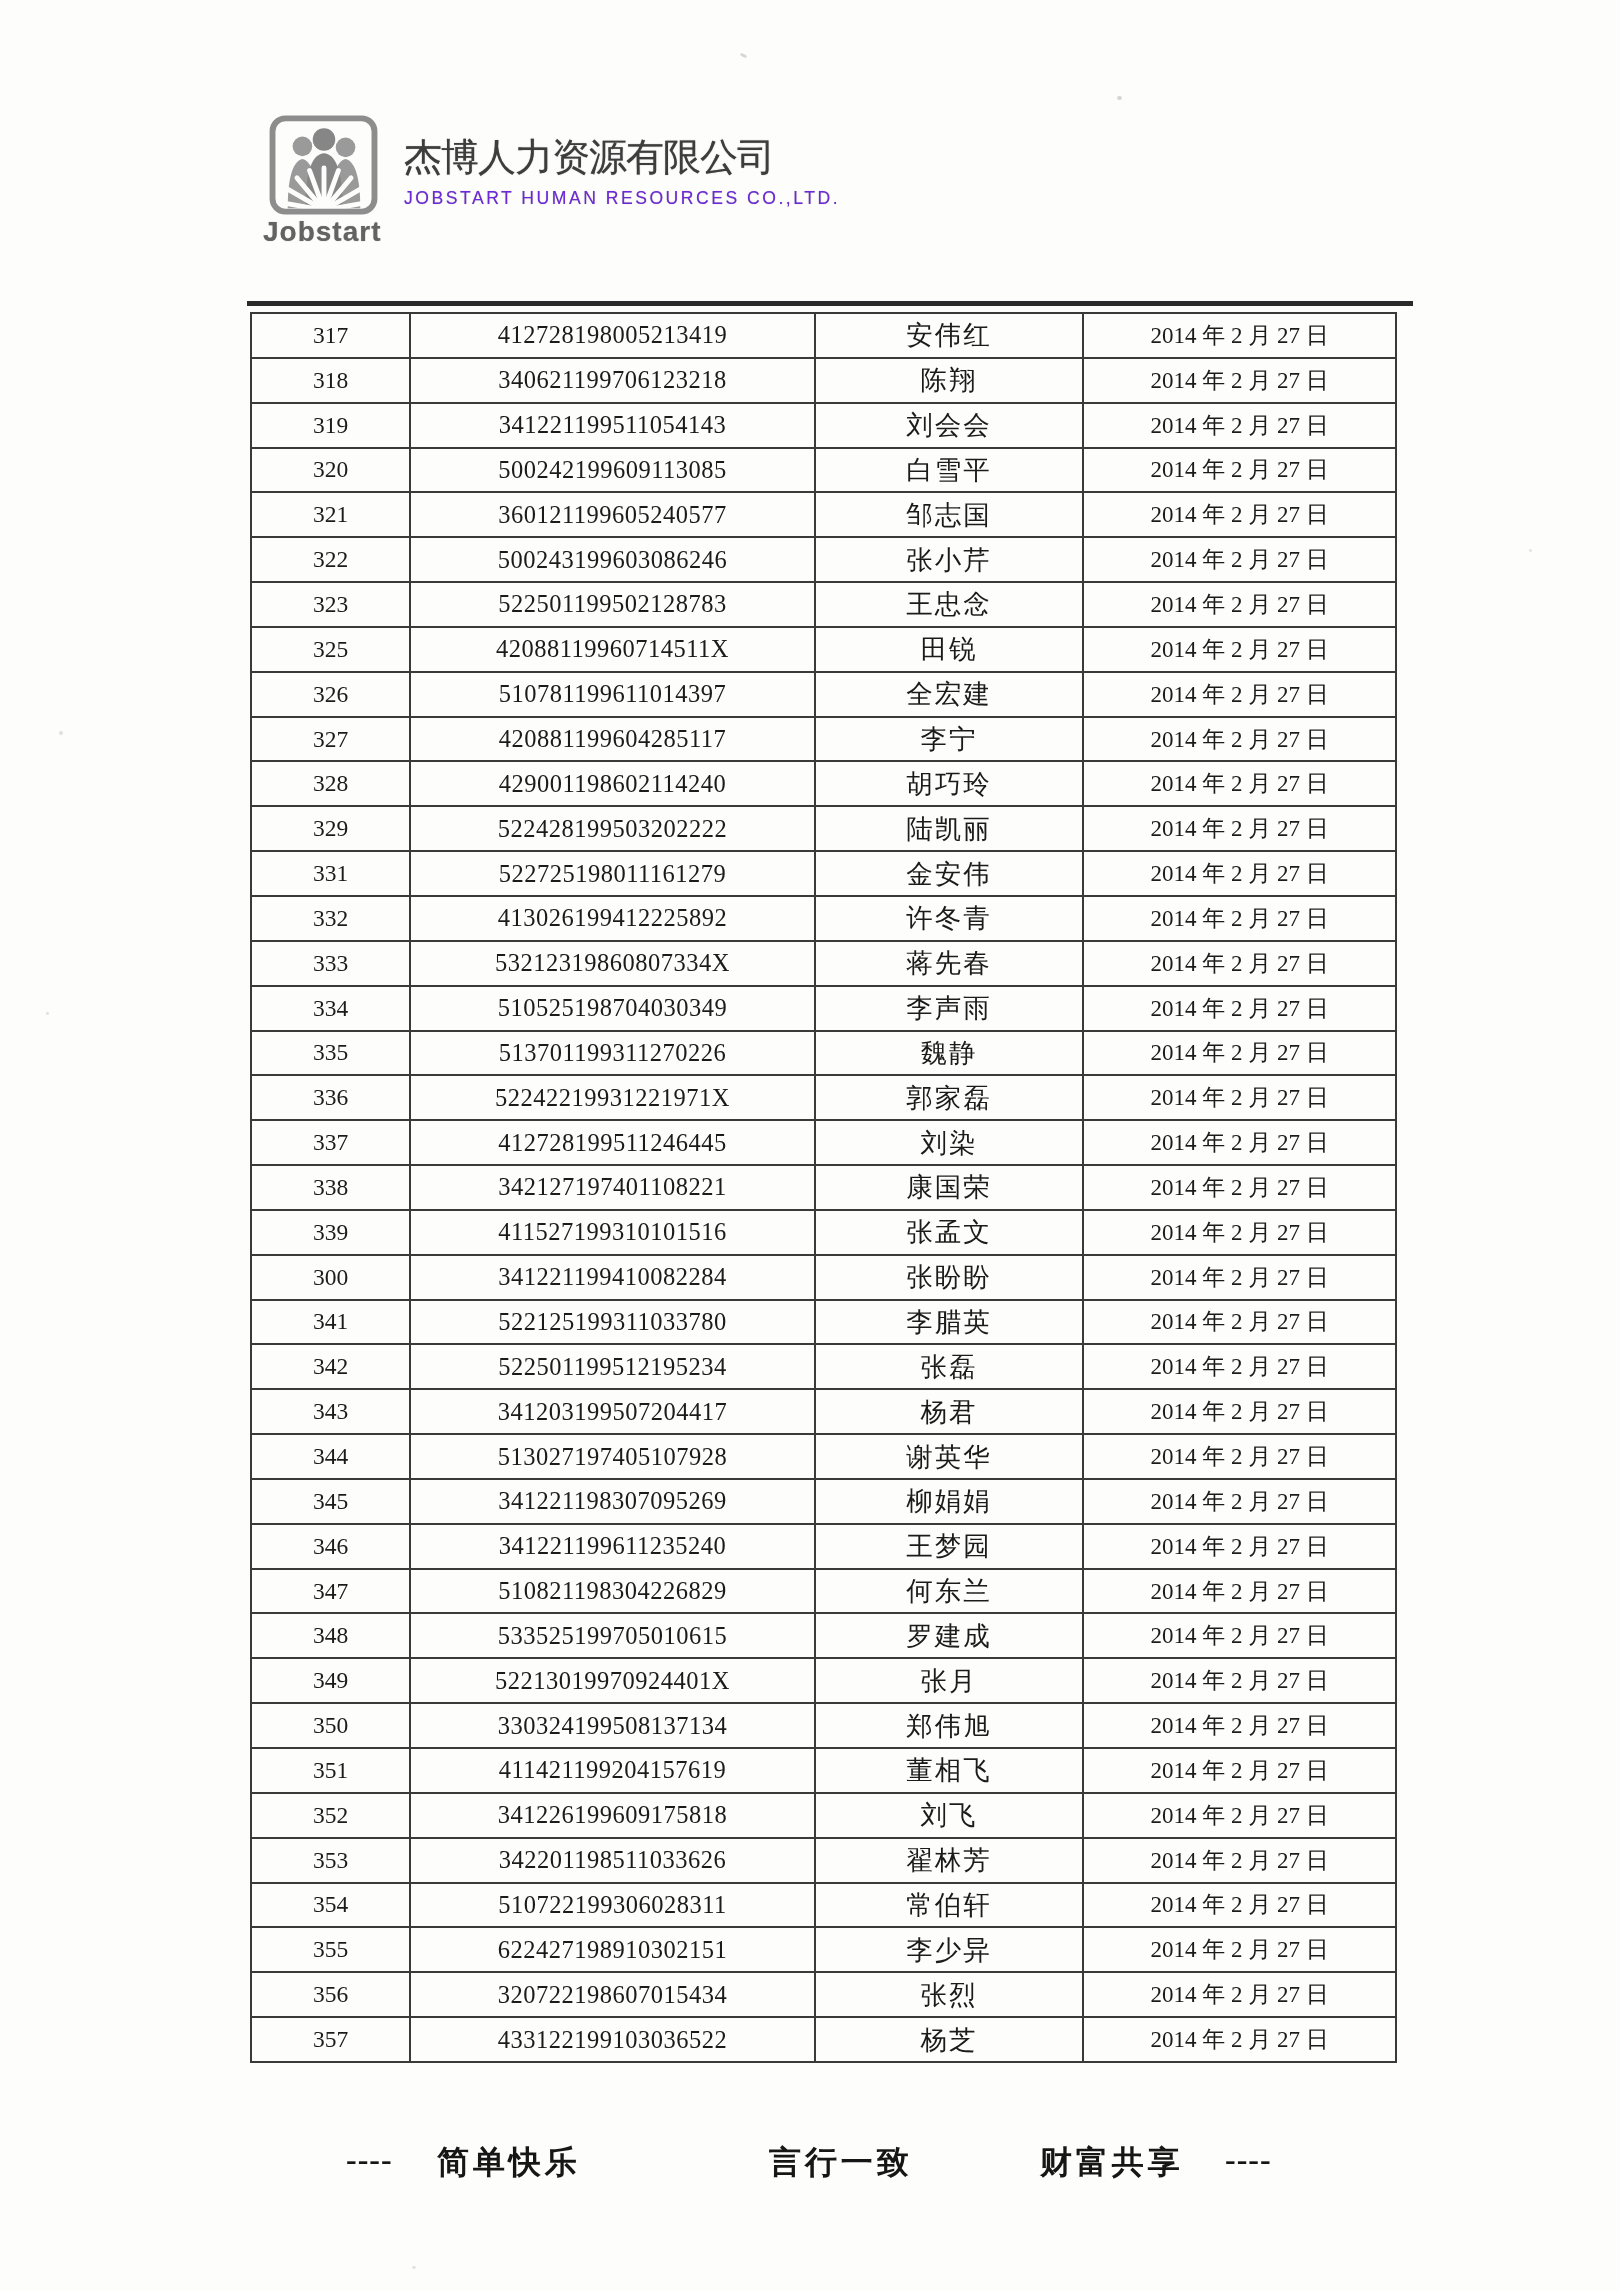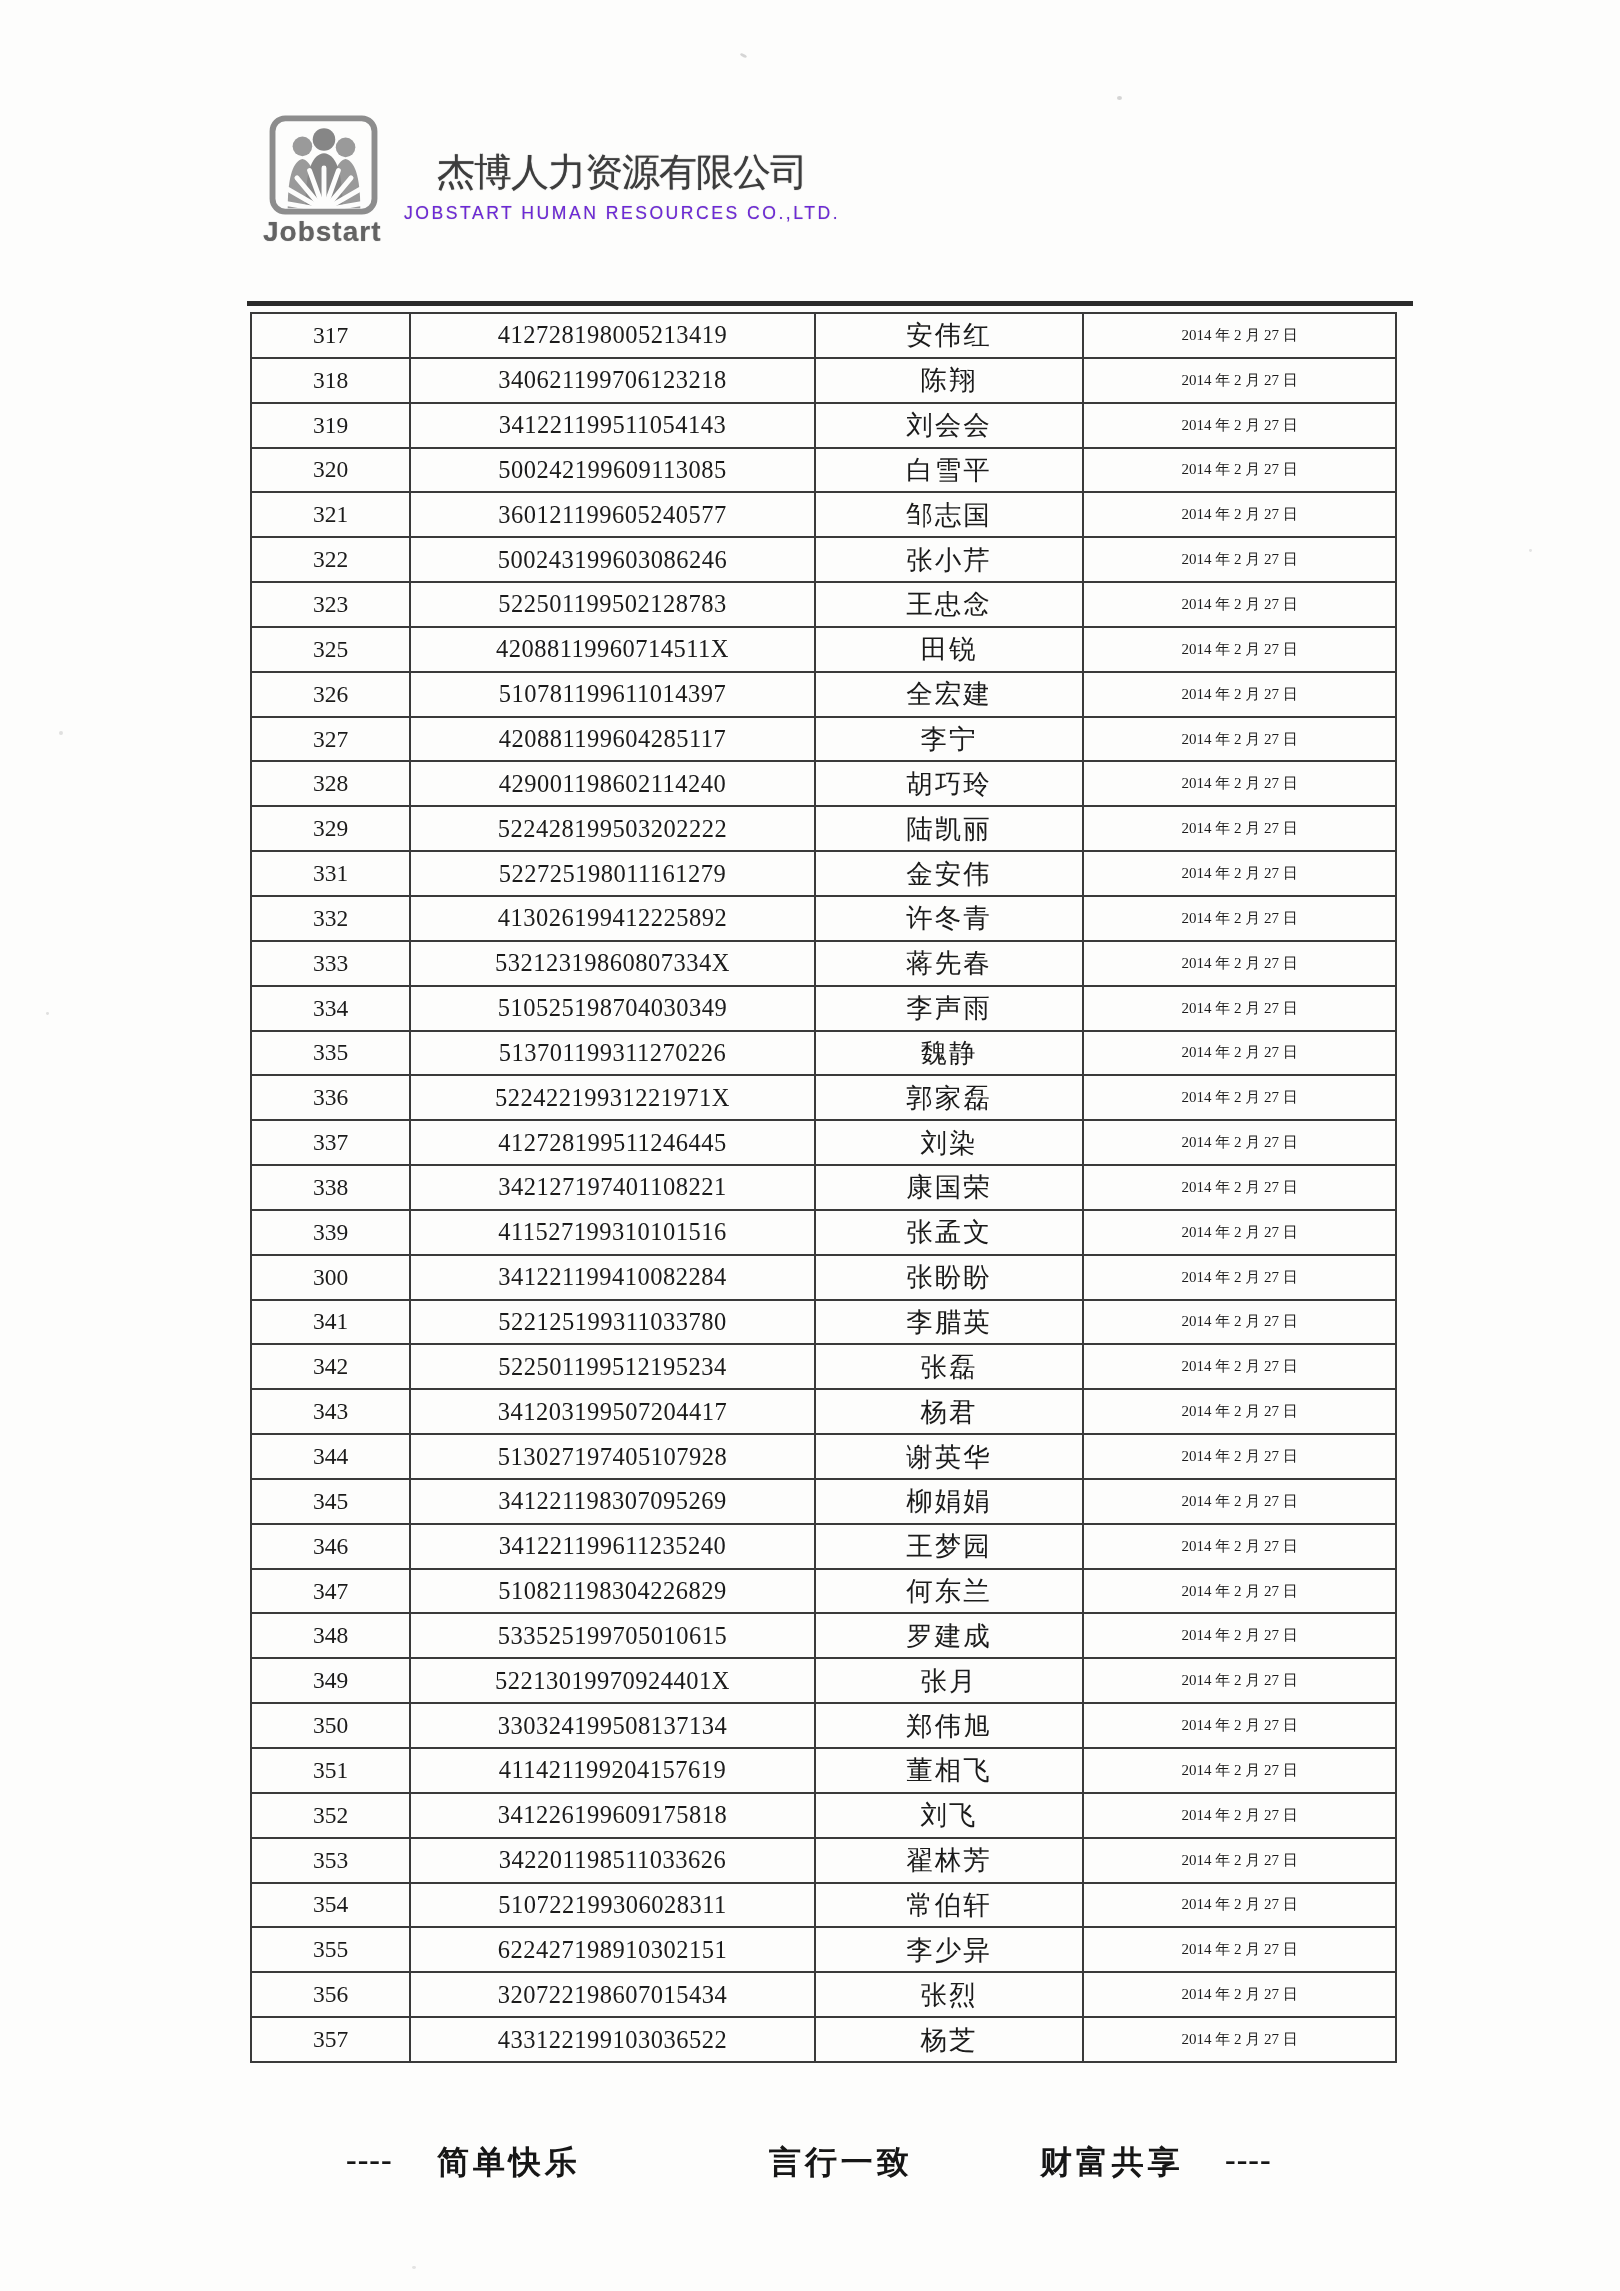--- a/index.html
+++ b/index.html
@@ -11,21 +11,21 @@
     overflow:hidden;
   }
   
   .logo-box{position:absolute;left:269px;top:115px;width:109px;height:100px;}
   .logo-word{
     position:absolute;left:263px;top:216px;width:127px;
     font-family:"Liberation Sans","DejaVu Sans",sans-serif;
     font-weight:bold;font-size:28px;color:#636363;
     letter-spacing:1px;text-shadow:0 0 1px #9a9a9a;
   }
-  .company{position:absolute;left:404px;top:147px;text-align:center;}
+  .company{position:absolute;left:404px;top:132px;}
   .company-zh{
     font-family:"Liberation Sans","DejaVu Sans",sans-serif;
     font-size:38px;color:#3d3d3d;letter-spacing:-1px;
     text-shadow:0 0 1px #777;
     white-space:nowrap;
   }
   .company-en{
     margin-top:4.9px;
     font-family:"Liberation Sans","DejaVu Sans",sans-serif;
     font-size:17.6px;color:#6d28d9;letter-spacing:2.5px;
@@ -44,21 +44,21 @@
   }
   table.roster td{
     border:2px solid #3a3a3a;
     text-align:center;vertical-align:middle;
     padding:0;color:#1b1b1b;
     white-space:nowrap;overflow:hidden;
   }
   td.c-no{font-size:23.5px;}
   td.c-id{font-size:24.5px;letter-spacing:0.5px;margin-left:36px;}
   td.c-name{font-size:26.5px;letter-spacing:2px;}
-  td.c-date{font-size:15px;}
+  td.c-date{font-size:23px;}
   
   .footer-item{
     position:absolute;top:2141px;
     font-size:32px;font-weight:bold;color:#161616;
     letter-spacing:3.9px;white-space:nowrap;
   }
   .f0{left:346px;letter-spacing:1px;}
   .f1{left:437px;}
   .f2{left:769px;}
   .f3{left:1040px;}

